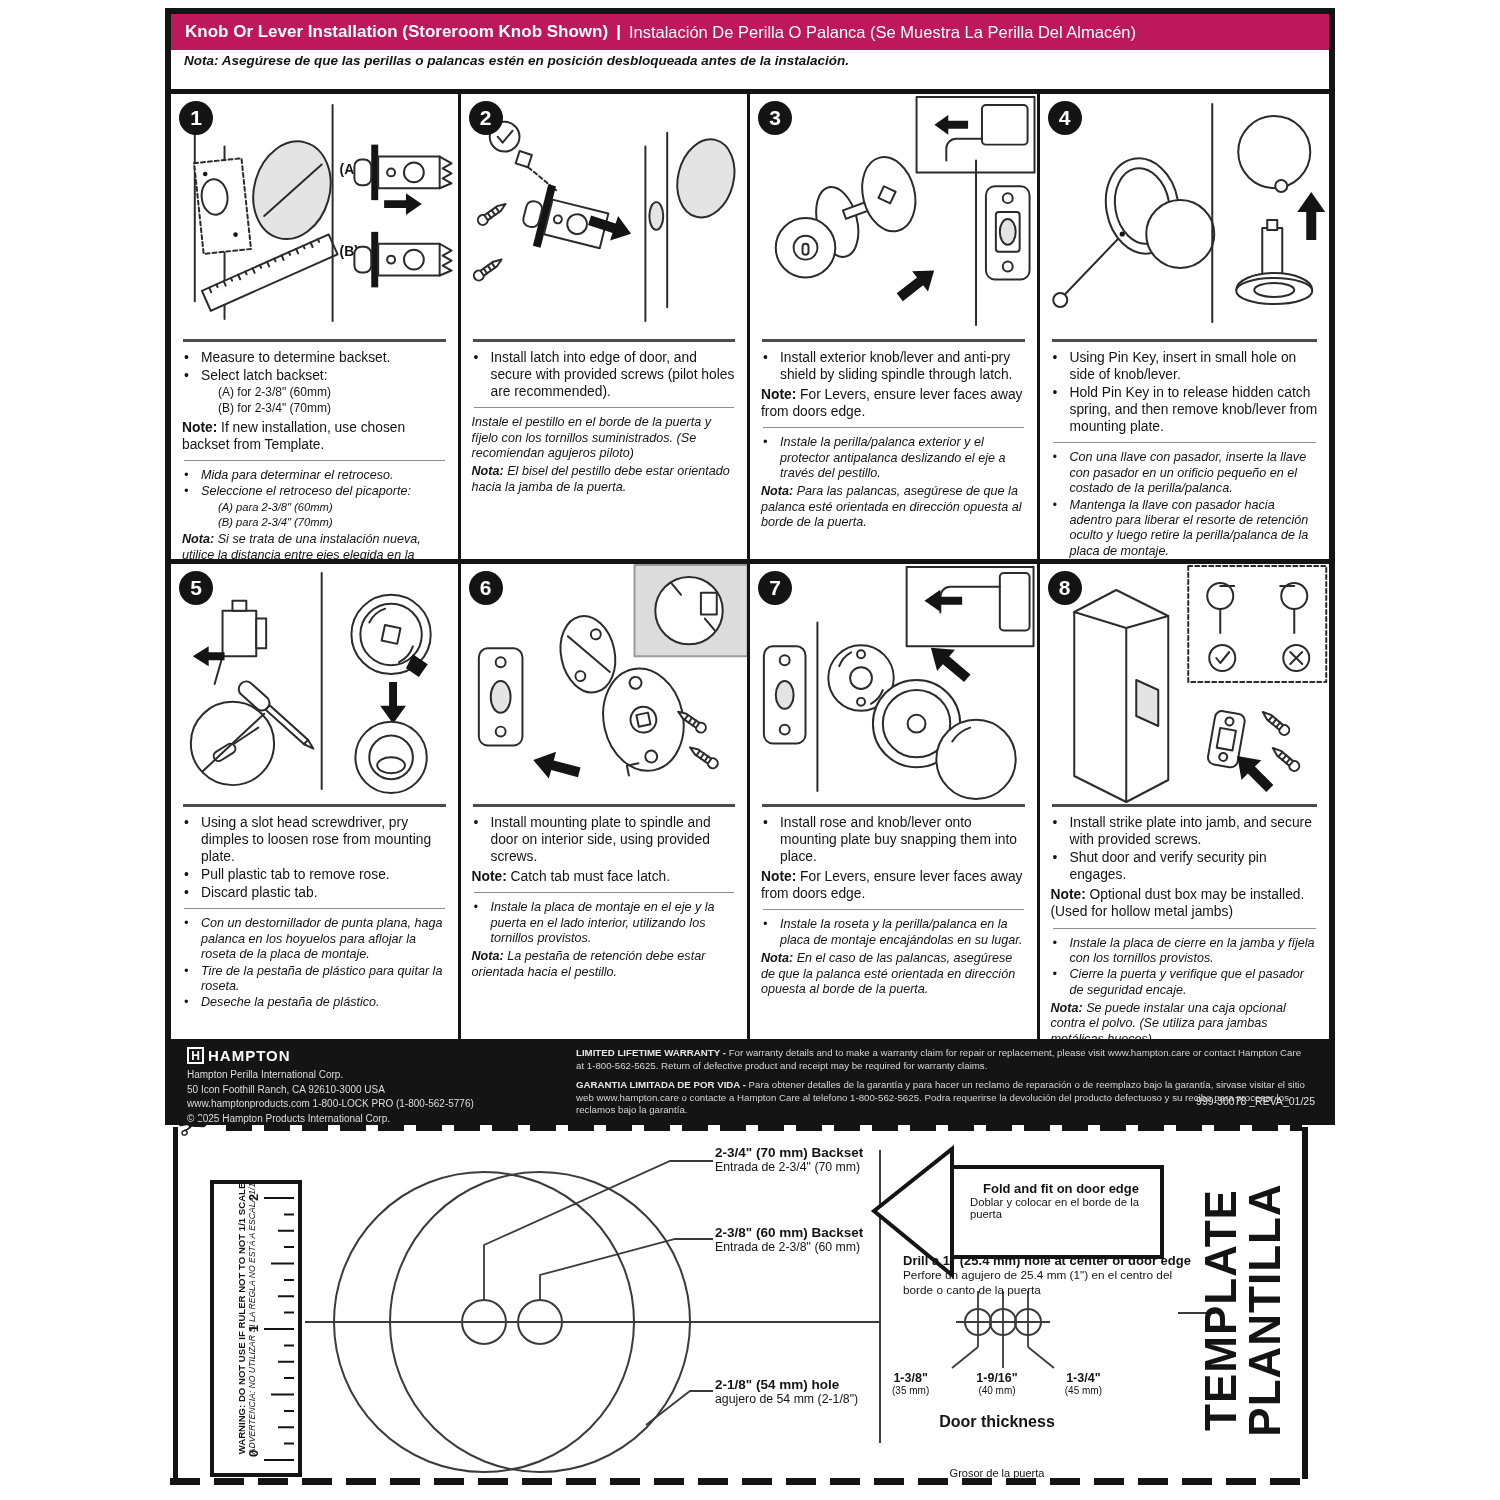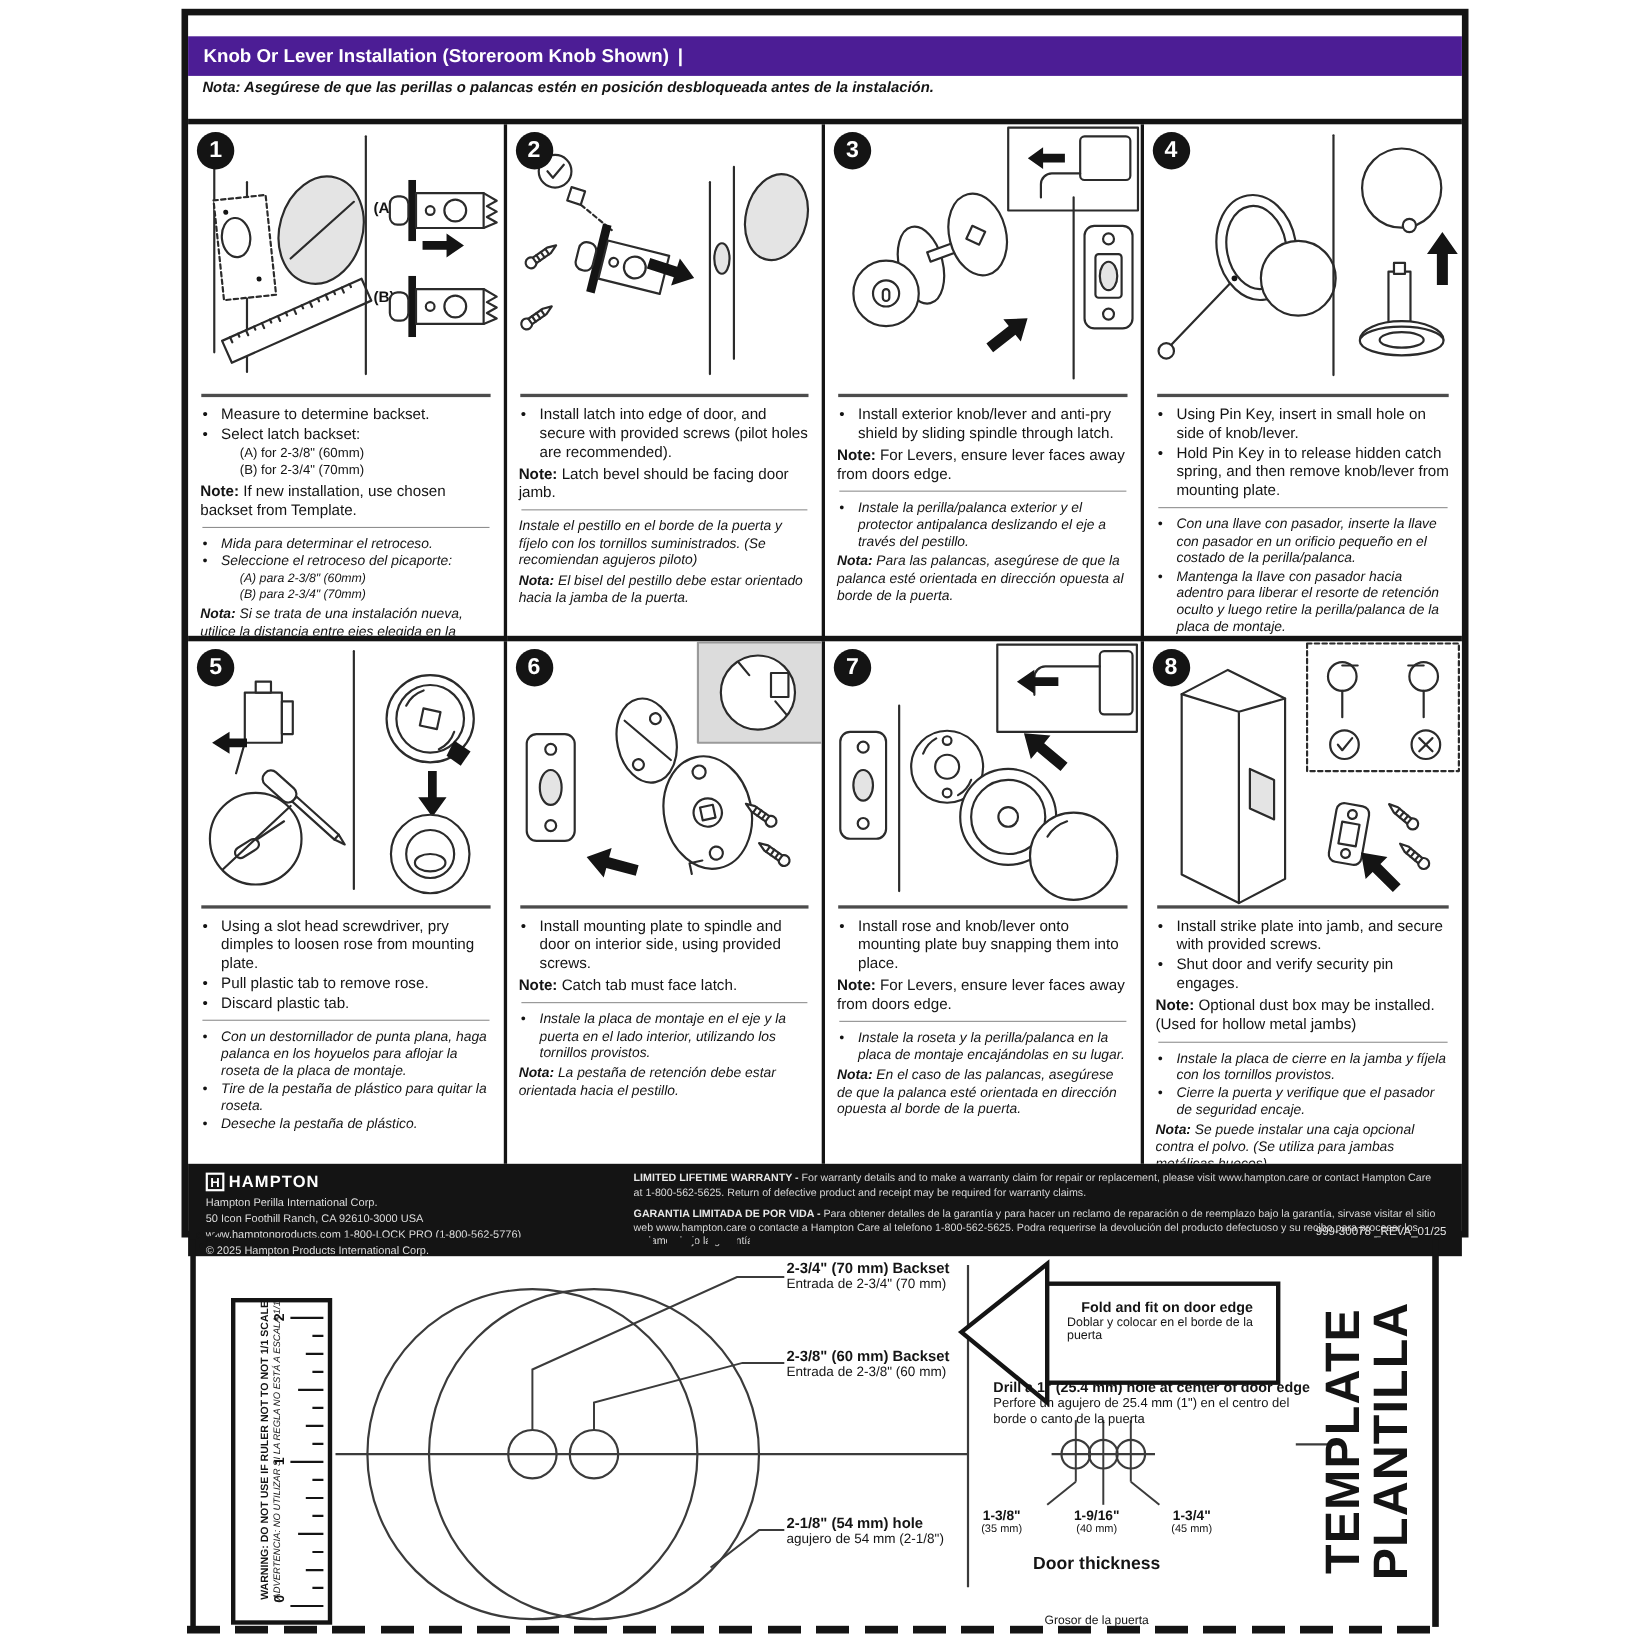--- a/index.html
+++ b/index.html
@@ -1,21 +1,21 @@
 <!DOCTYPE html>
 <html><head>
 <meta charset="utf-8">
 <style>
   * { box-sizing: border-box; margin: 0; padding: 0; }
   html,body { width:1500px; height:1500px; background:#fff; font-family:"Liberation Sans",sans-serif; color:#141414; }
   .page { position:relative; width:1500px; height:1500px; background:#fff; overflow:hidden; }
 
   
   .sheet { position:absolute; left:165px; top:8px; width:1170px; height:1117px; border:6px solid #141414; background:#fff; }
-  .titlebar { height:36px; background:#4c1d95; color:#fff; display:flex; align-items:center; padding:0 14px; white-space:nowrap; overflow:hidden;margin-top:19px; }
+  .titlebar { height:36px; background:#be185d; color:#fff; display:flex; align-items:center; padding:0 14px; white-space:nowrap; overflow:hidden; }
   .titlebar .t-en { font-weight:bold; font-size:17px; }
   .titlebar .t-sep { font-weight:bold; font-size:17px; margin:0 8px; }
   .titlebar .t-es { font-weight:normal; font-size:16.5px; }
   .notebar { height:44px; padding:3px 13px 0 13px; border-bottom:5px solid #141414; }
   .notebar .n-en { font-weight:bold; font-size:14.5px; }
   .notebar .n-es { font-weight:bold; font-style:italic; font-size:13.5px; }
 
   .steps { display:grid; grid-template-columns:1fr 1fr 1fr 1fr; grid-template-rows:470px 475px; }
   .cell { border-right:3px solid #141414; display:flex; flex-direction:column; overflow:hidden; }
   .cell.last { border-right:none; }
@@ -102,20 +102,21 @@
 </style>
 </head>
 <body>
 
 <div class="page">
   <div class="sheet">
 
     <div class="titlebar">
       <span class="t-en">Knob Or Lever Installation (Storeroom Knob Shown)</span>
       <span class="t-sep">|</span>
+      <span class="t-es">Instalación De Perilla O Palanca (Se Muestra La Perilla Del Almacén)</span>
     </div>
 
     <div class="notebar">
       <div class="n-es">Nota: Asegúrese de que las perillas o palancas estén en posición desbloqueada antes de la instalación.</div>
     </div>
 
     <div class="steps">
 
       <div class="cell r1">
         <div class="illus">
@@ -221,21 +222,20 @@
             <ellipse class="sh" cx="247" cy="84" rx="28" ry="40" transform="rotate(14 247 84)"></ellipse>
           </svg>
         </div>
         <div class="illus-rule"></div>
         <div class="step-text">
             <div class="tsec en">
               <div class="trow bullet">
                 <span class="dot">•</span>
                 <span class="txt">Install latch into edge of door, and secure with provided screws (pilot holes are recommended).</span>
               </div>
-              <div class="trow note"><b>Note: </b><span>Latch bevel should be facing door jamb.</span></div>
             </div>
             <div class="tdivider"></div>
             <div class="tsec es">
               <div class="trow plain">Instale el pestillo en el borde de la puerta y fíjelo con los tornillos suministrados. (Se recomiendan agujeros piloto)</div>
               <div class="trow note"><b>Nota: </b><span>El bisel del pestillo debe estar orientado hacia la jamba de la puerta.</span></div>
             </div>
           </div>
       </div>
 
       <div class="cell r1">

